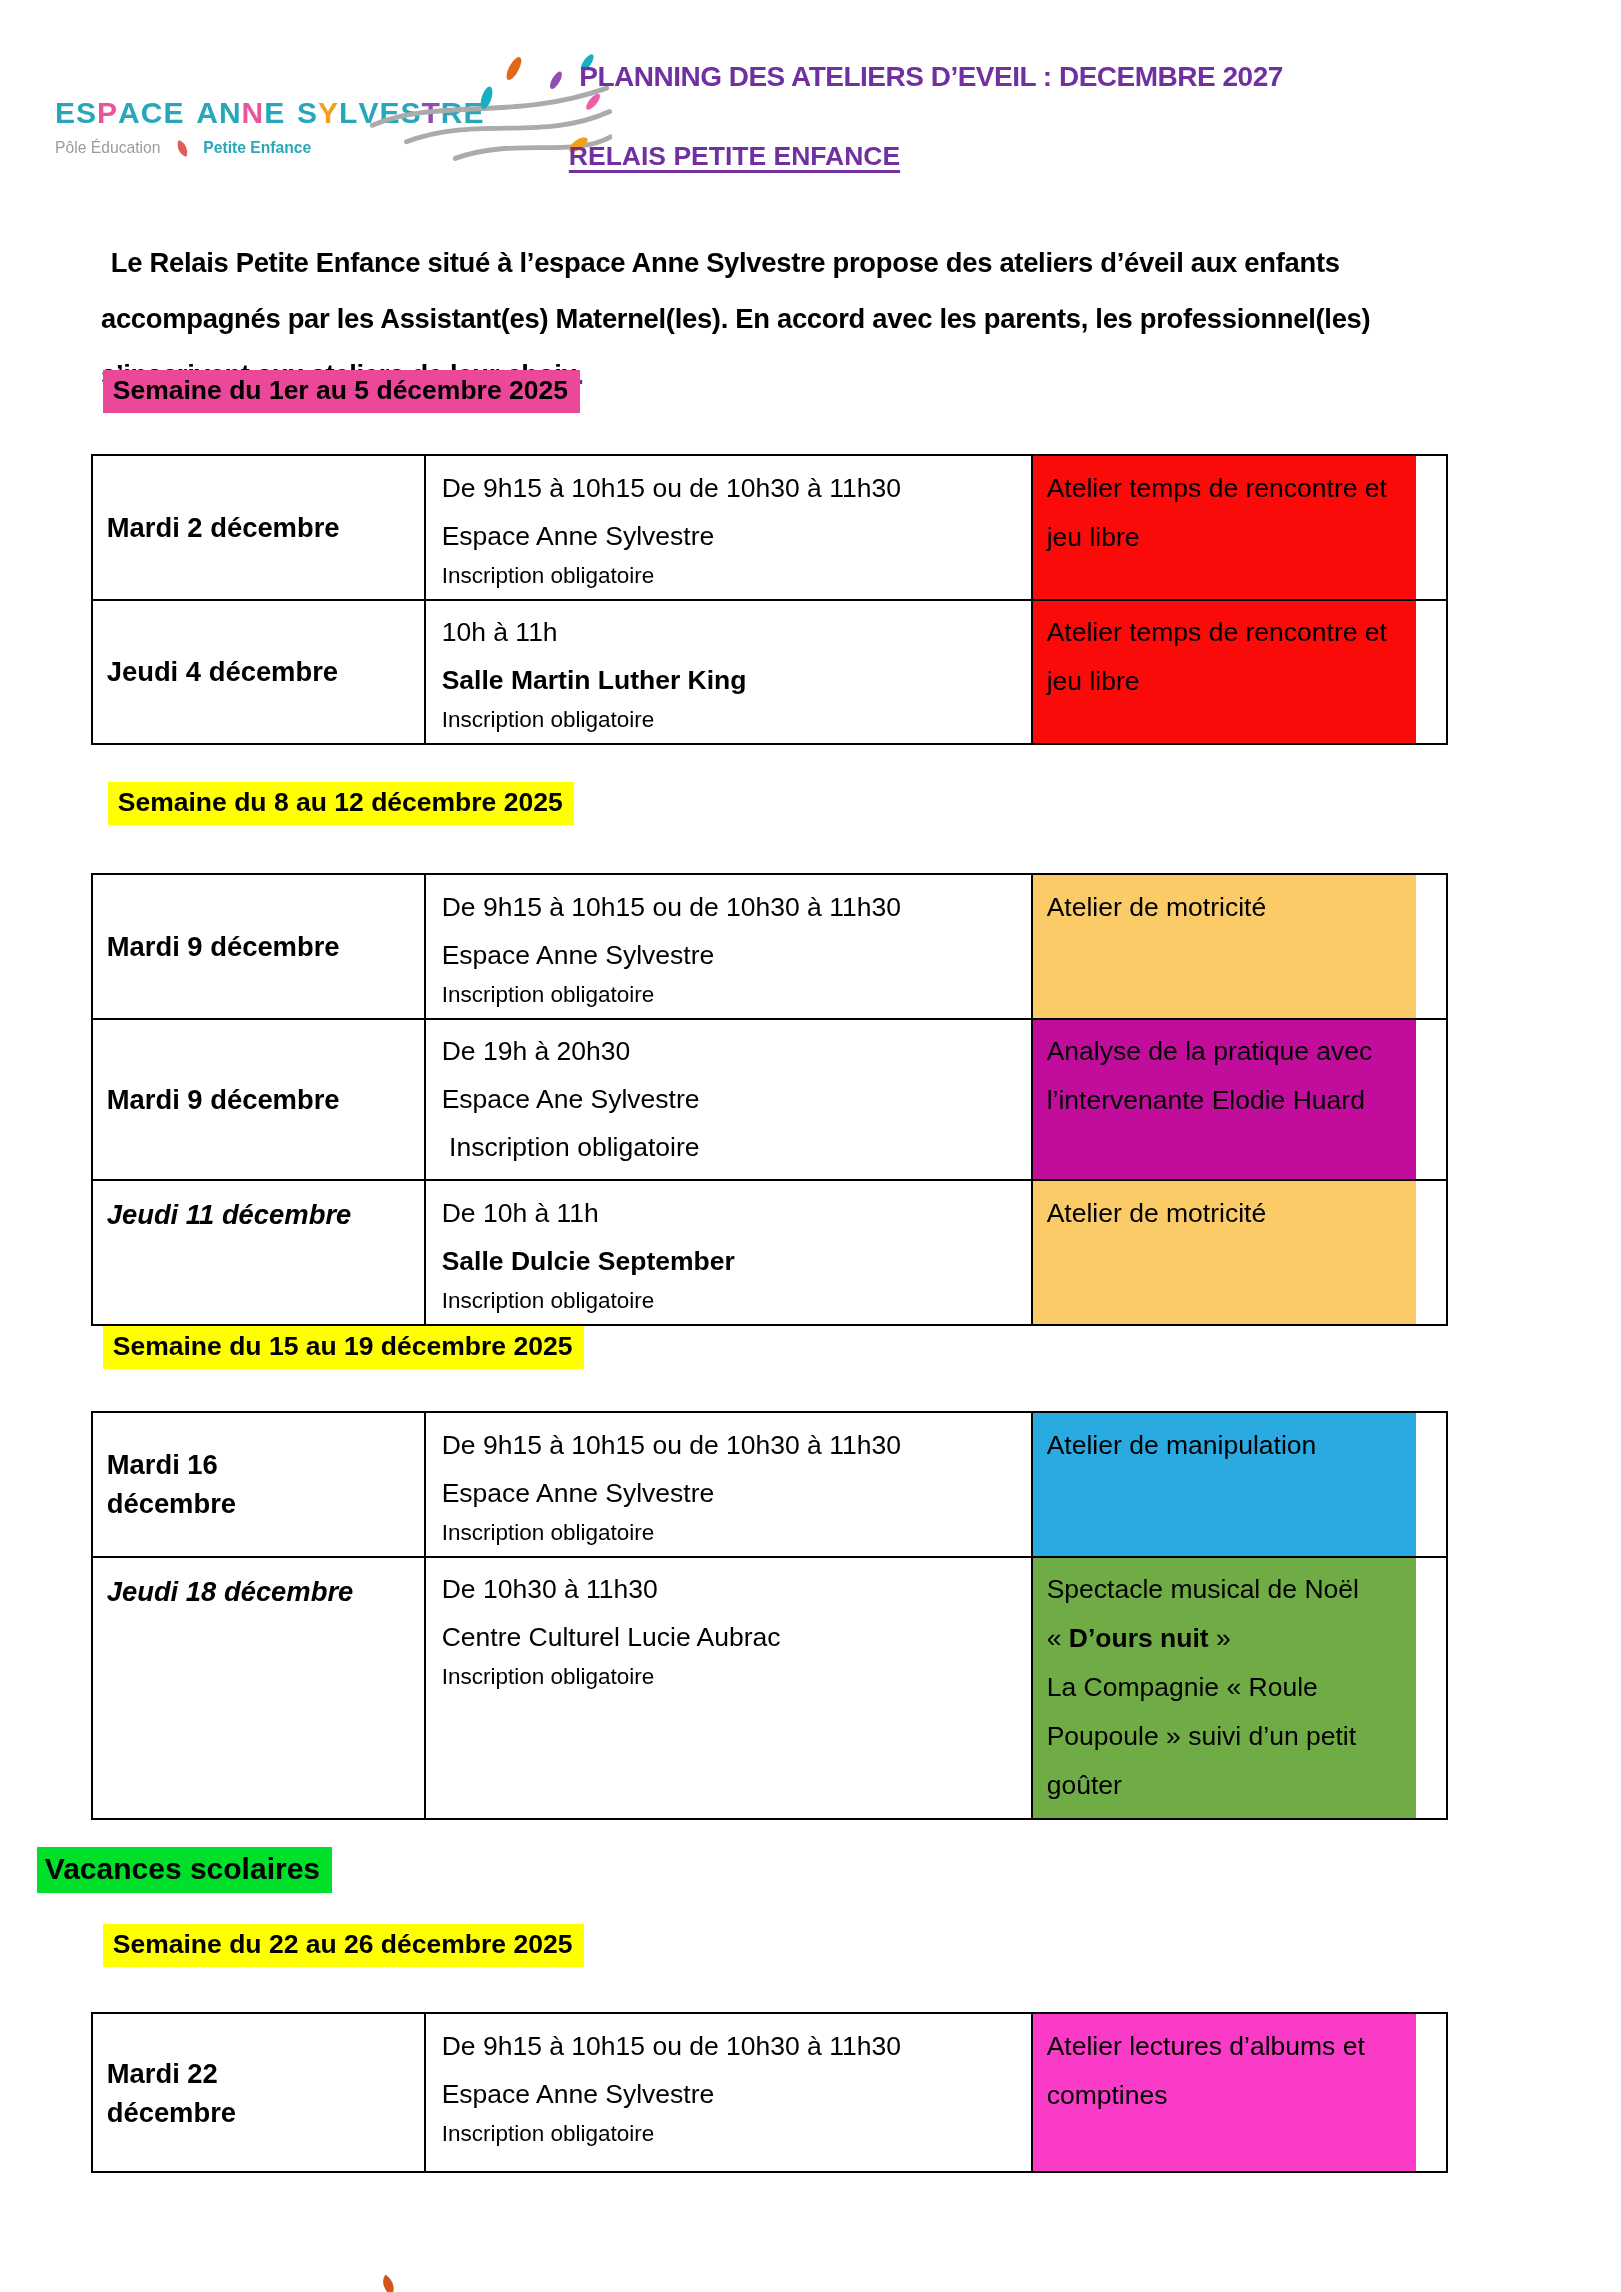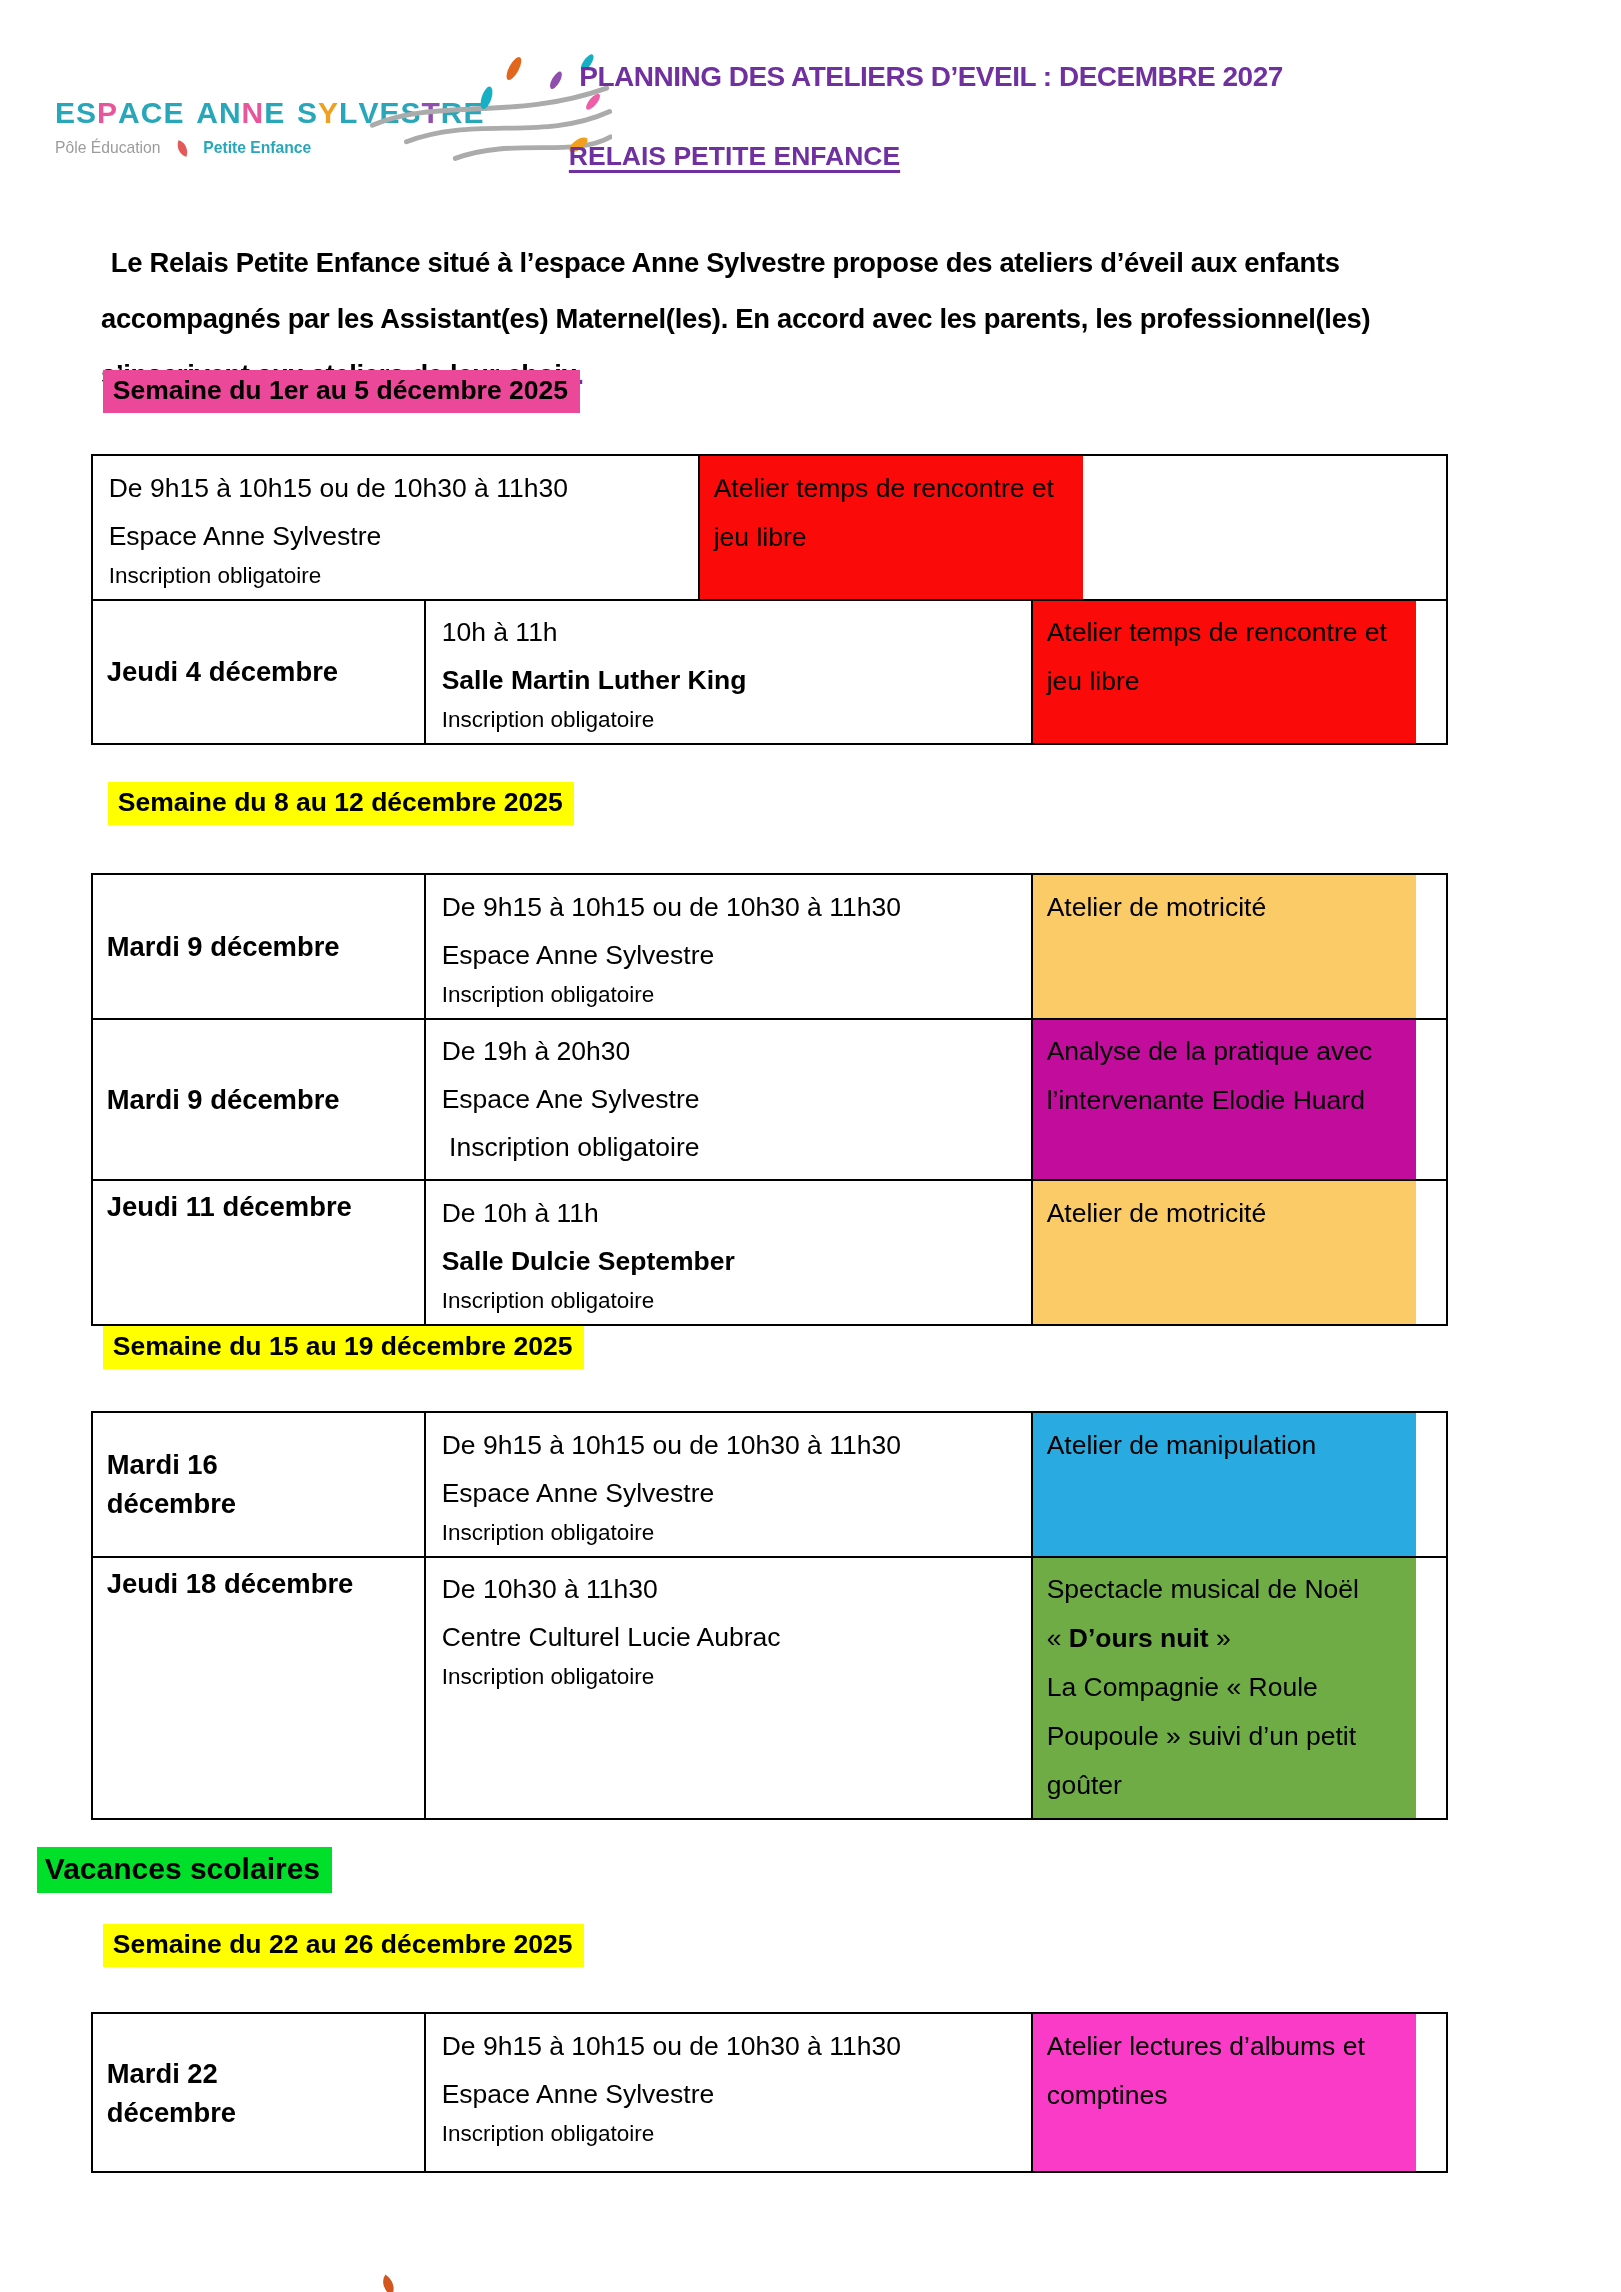--- a/index.html
+++ b/index.html
@@ -61,21 +61,21 @@
     border:2.9px solid #000;background:#fff;
   }
   .trow{display:flex;border-top:2.9px solid #000;}
   .trow:first-child{border-top:none;}
   .cell{box-sizing:border-box;}
   .c-date{
     width:333px;border-right:2.9px solid #000;
     padding:7.8px 13.7px;font-size:27.4px;font-weight:bold;line-height:39px;
     display:flex;align-items:center;white-space:pre-line;
   }
-  .c-date.vtop{align-items:flex-start;padding-top:6px;}
+  .c-date.vtop{align-items:flex-start;padding-top:14px;font-style:italic;}
   .c-details{width:607px;border-right:2.9px solid #000;padding:7.8px 15.7px;}
   .dline{font-size:26.5px;line-height:48px;white-space:pre-line;}
   .dline.small{font-size:22.5px;line-height:31px;}
   .dline.bold{font-weight:bold;}
   .c-activity{
     width:383px;padding:7.8px 13.7px;
     font-size:26.5px;line-height:49px;white-space:pre-line;color:#000;
   }
   .c-activity .b{font-weight:bold;}
   
@@ -114,20 +114,21 @@
   </div>
 
   <div class="page-title" id="page-title" style="color: rgb(112, 48, 160);">PLANNING DES ATELIERS D’EVEIL : DECEMBRE 2027</div>
   <div class="page-subtitle" id="page-subtitle" style="color: rgb(112, 48, 160); text-decoration-color: rgb(112, 48, 160);">RELAIS PETITE ENFANCE</div>
 
   <p class="intro"><span>Le Relais Petite Enfance situé à l’espace Anne Sylvestre propose des ateliers d’éveil aux enfants accompagnés par les Assistant(es) Maternel(les). En accord avec les parents, les professionnel(les) s’inscrivent aux ateliers de leur choix</span><span id="intro-period" style="color: rgb(112, 48, 160);">.</span></p>
 
   <div class="sec-heading" id="heading-0" style="background-color: #ec4899;">Semaine du 1er au 5 décembre 2025</div>
   <div class="sched-table" id="table-0">
       <div class="trow" style="min-height: 121px;">
+        <div class="cell c-date">Mardi 2 décembre</div>
         <div class="cell c-details">
           <div class="dline normal">De 9h15 à 10h15 ou de 10h30 à 11h30</div>
           <div class="dline normal">Espace Anne Sylvestre</div>
           <div class="dline small">Inscription obligatoire</div>
         </div>
         <div class="cell c-activity" style="background-color: rgb(251, 10, 10);"><span>Atelier temps de rencontre et
 jeu libre</span></div>
       </div>
       <div class="trow" style="min-height: 121px;">
         <div class="cell c-date">Jeudi 4 décembre</div>

